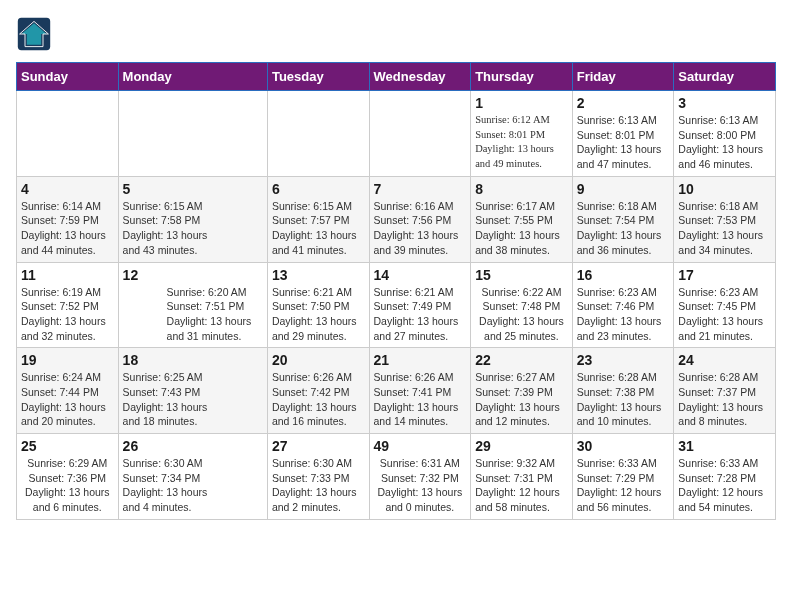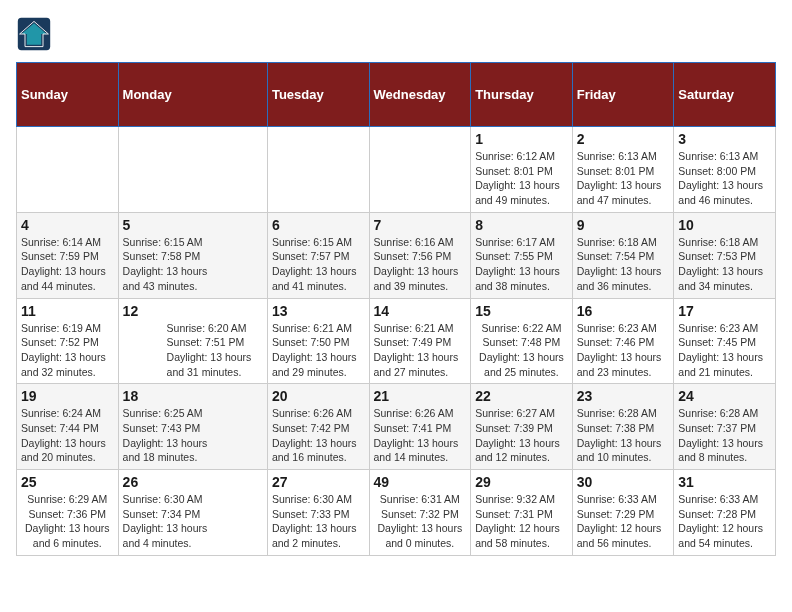--- a/index.html
+++ b/index.html
@@ -46,23 +46,23 @@
       font-size: 18px;
       font-weight: normal;
       color: #333;
     }
     table {
       width: 100%;
       border-collapse: collapse;
       font-size: 11px;
     }
     thead tr th {
-      background-color: #7f1d1d;
+      background-color: #701a75;
       color: #fff;
-      padding: 24px 4px;
+      padding: 6px 4px;
       text-align: left;
       font-size: 13px;
       font-weight: bold;
       border: 1px solid #2a6dbf;
     }
     tbody tr td {
       border: 1px solid #ccc;
       vertical-align: top;
       padding: 4px 4px;
       height: 80px;
@@ -121,21 +121,21 @@
       </tr>
   </thead>
   <tbody>
   <tr>
         <td class="empty"></td>
         <td class="empty"></td>
         <td class="empty"></td>
         <td class="empty"></td>
         <td>
           <span class="day-number">1</span>
-          <div class="day-info" style="white-space: pre-line;">Sunrise: 6:12 AM
+          <div class="day-info" style="white-space: pre-line; font-family: Liberation Serif, serif;">Sunrise: 6:12 AM
 Sunset: 8:01 PM
 Daylight: 13 hours
 and 49 minutes.</div>
         </td>
         <td>
           <span class="day-number">2</span>
           <div class="day-info" style="white-space: pre-line;">Sunrise: 6:13 AM
 Sunset: 8:01 PM
 Daylight: 13 hours
 and 47 minutes.</div>

